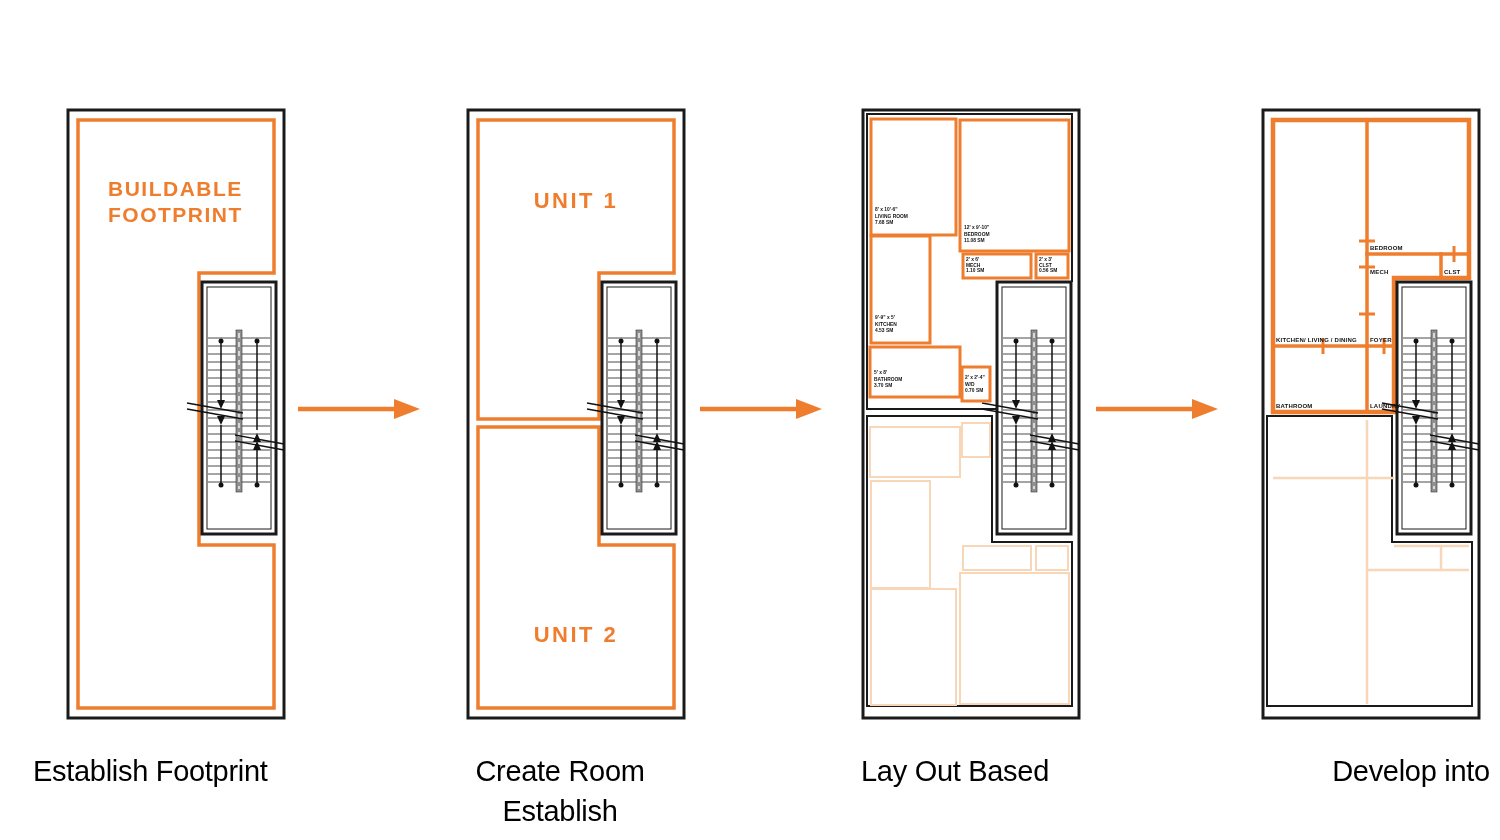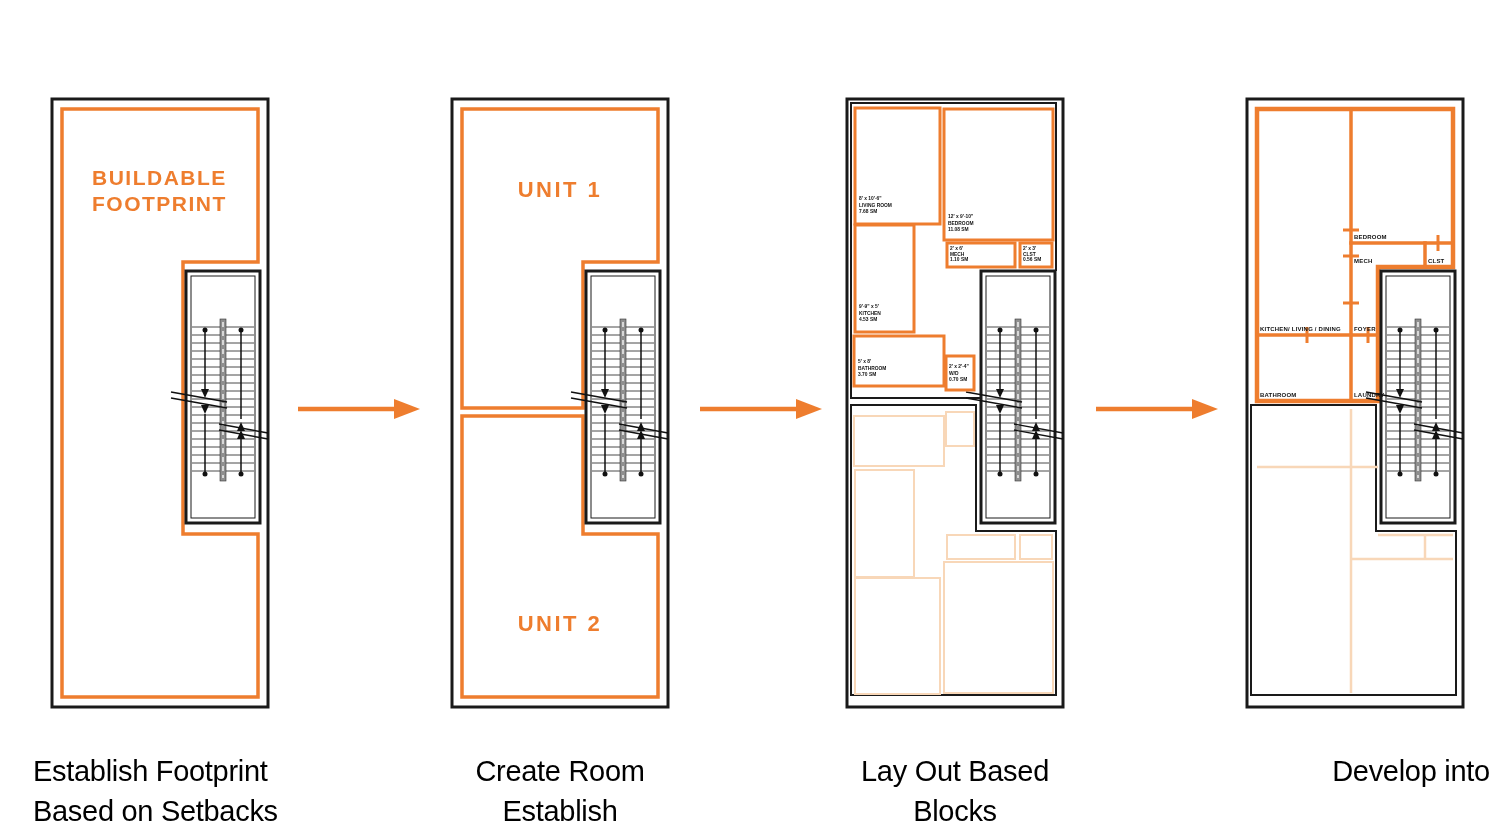--- a/index.html
+++ b/index.html
@@ -6,21 +6,21 @@
     --orange:#EE7D2E;
     --orange-faint:#F8D7B8;
     --line:#1A1A1A;
     --text:#000000;
   }
   html,body{margin:0;padding:0;background:#fff;}
   .canvas{
     position:relative;width:1500px;height:840px;background:#fff;overflow:hidden;
     font-family:"Liberation Sans",sans-serif;
   }
-  .panel{position:absolute;top:97px;width:220px;height:612px;}
+  .panel{position:absolute;top:108px;width:220px;height:612px;margin-left:16px;}
   .panel svg{display:block;width:220px;height:612px;}
   .pborder{fill:#fff;stroke:var(--line,#1A1A1A);stroke-width:3;}
   .oline{fill:none;stroke:var(--orange,#EE7D2E);stroke-width:3.5;}
   .owall-outer{fill:none;stroke:var(--orange,#EE7D2E);stroke-width:4.5;stroke-linecap:square;}
   .owall-in{fill:none;stroke:var(--orange,#EE7D2E);stroke-width:3.5;stroke-linecap:square;}
   .otick{stroke:var(--orange,#EE7D2E);stroke-width:3;stroke-linecap:butt;}
   .blk{fill:#fff;stroke:var(--orange,#EE7D2E);stroke-width:3;}
   .faint{fill:none;stroke:var(--orange-faint,#F8D7B8);stroke-width:2;}
   .faintw{fill:none;stroke:var(--orange-faint,#F8D7B8);stroke-width:2.5;}
   .bout{fill:none;stroke:var(--line,#1A1A1A);stroke-width:2;}
@@ -246,27 +246,25 @@
   </div>
   <div class="arrow" style="left:1096px;">
     <svg viewBox="0 0 122 24">
         <line class="abar" x1="0" y1="12" x2="98" y2="12"></line>
         <polygon class="ahead" points="96,2 96,22 122,12"></polygon>
       </svg>
   </div>
 
   <div class="caption cap-left" style="left:33px;width:280px;">
     <div>Establish Footprint</div>
-    <div>Based on Setbacks</div>
   </div>
   <div class="caption cap-center" style="left:450px;width:220px;">
     <div>Create Room</div>
     <div>Establish</div>
   </div>
   <div class="caption cap-center" style="left:845px;width:220px;">
     <div>Lay Out Based</div>
-    <div>Blocks</div>
   </div>
   <div class="caption cap-center" style="left:1286px;width:250px;">
     <div>Develop into</div>
   </div>
 
 </div>
 
 </body></html>

